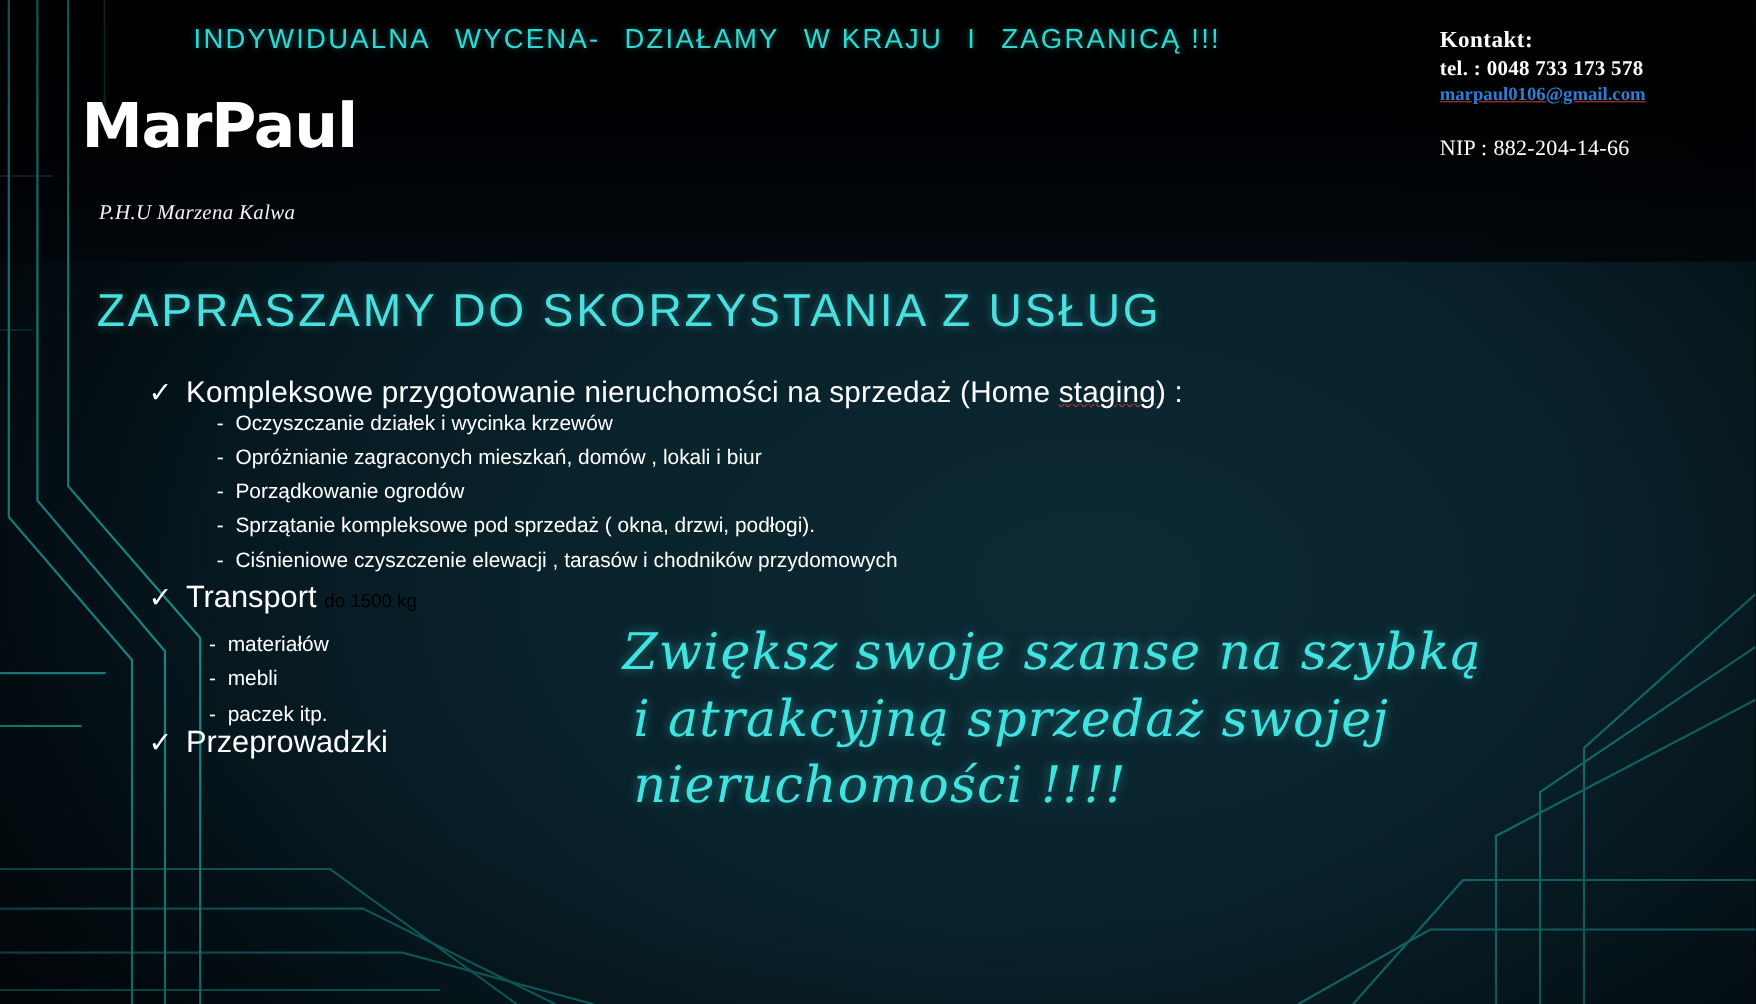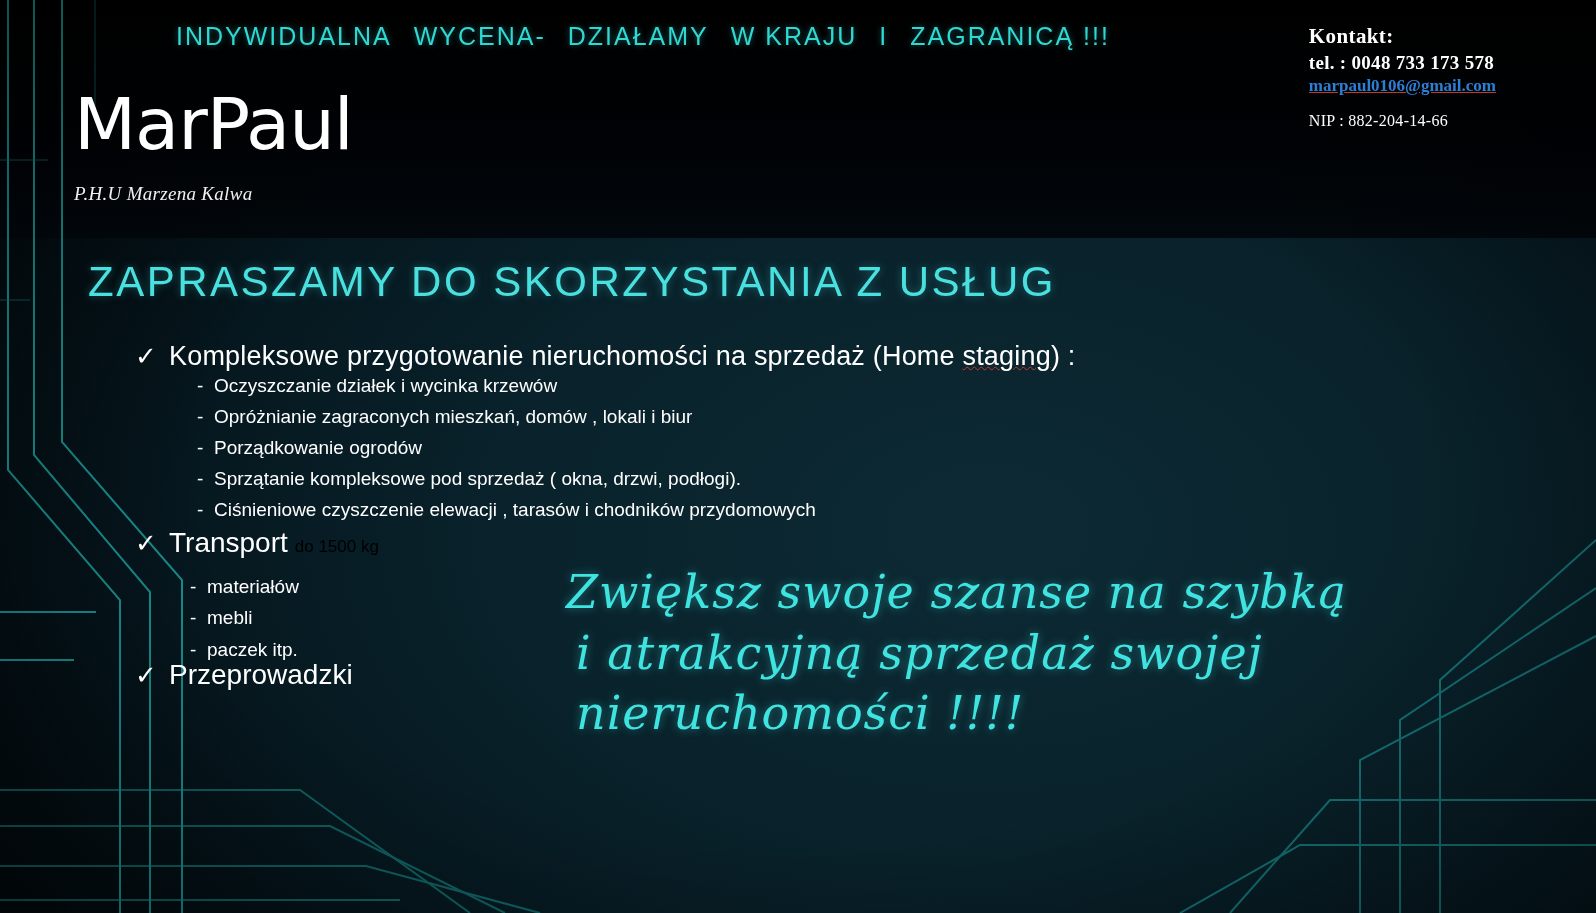--- a/index.html
+++ b/index.html
@@ -47,30 +47,30 @@
     color: #2fd8d2;
     font-family: "Liberation Sans", sans-serif;
     text-shadow: 0 0 6px rgba(47,216,210,0.45);
     white-space: nowrap;
   }
   .tagline span { margin-right: 22px; }
 
   .brand {
     position: absolute;
     left: 74px; top: 88px;
-    font-size: 72px;
+    font-size: 56px;
     color: #ffffff;
     font-family: "DejaVu Sans", sans-serif;
-    font-weight: 400;
+    font-weight: 700;
     letter-spacing: -1px;
     line-height: 1;
   }
   .brand-sub {
     position: absolute;
-    left: 74px; top: 183px;
+    left: 90px; top: 183px;
     font-size: 19px;
     color: #f2f2f2;
     font-family: "Liberation Serif", serif;
     font-style: italic;
     letter-spacing: 0.3px;
   }
 
   .contact {
     position: absolute;
     right: 100px; top: 24px;
@@ -94,23 +94,23 @@
   .contact .c-mail {
     font-size: 17px;
     color: #2c7fd6;
     text-decoration: underline;
     text-decoration-color: #c0392b;
     margin-top: 2px;
     display: inline-block;
     font-weight: bold;
   }
   .contact .c-nip {
-    font-size: 16px;
-    color: #ffffff;
-    margin-top: 16px;
+    font-size: 20px;
+    color: #ffffff;
+    margin-top: 28px;
     letter-spacing: 0.3px;
   }
 
   
   .heading {
     position: absolute;
     left: 88px; top: 258px;
     font-size: 42px;
     letter-spacing: 2.5px;
     color: #49e0e0;

